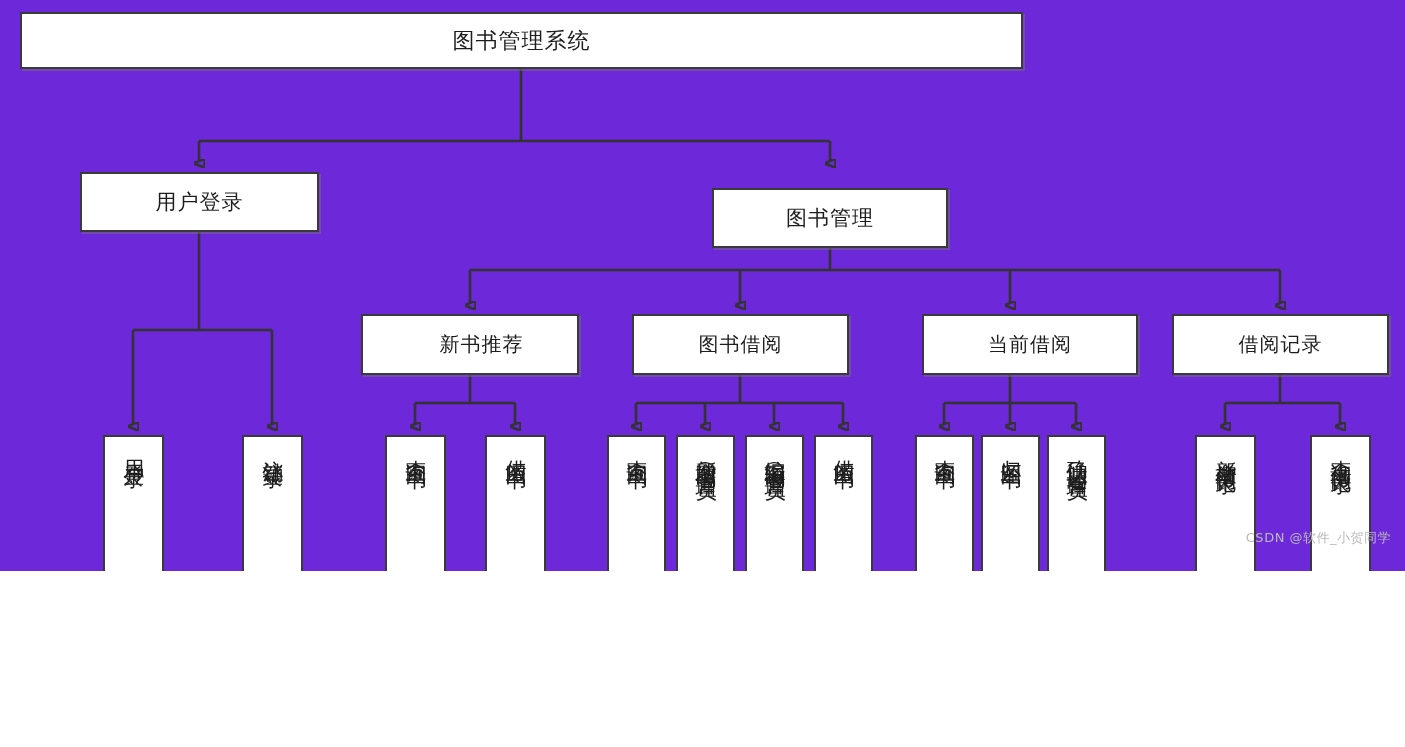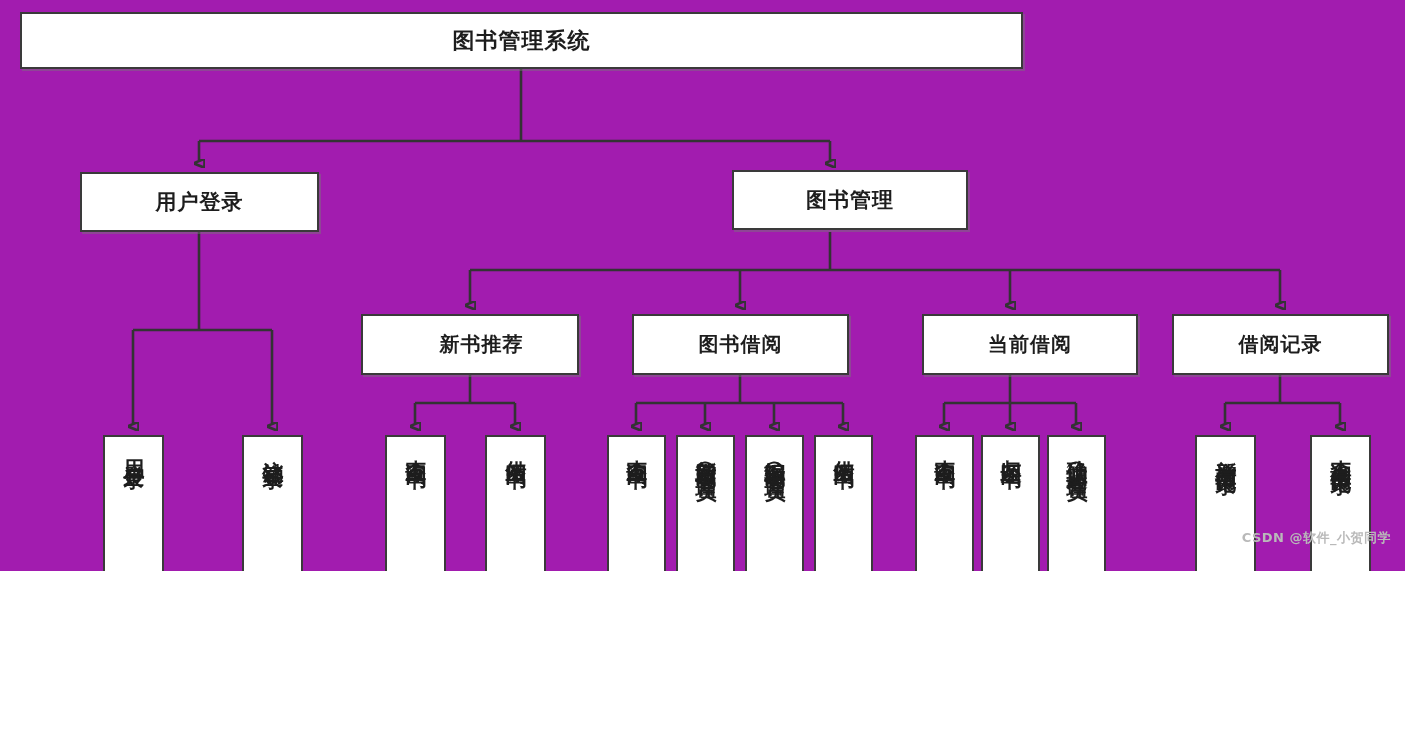--- a/index.html
+++ b/index.html
@@ -9,23 +9,22 @@
     background: #ffffff;
   }
   body {
     font-family: "DejaVu Sans", "Liberation Sans", sans-serif;
     color: #1a1a1a;
   }
   #canvas {
     position: relative;
     width: 1405px;
     height: 571px;
-    background: #a21caf;
+    background: #6d28d9;
     overflow: hidden;
-    font-weight: bold;
   }
   .node {
     position: absolute;
     box-sizing: border-box;
     border: 2.5px solid #3a3a3a;
     background: #ffffff;
     display: flex;
     align-items: center;
     justify-content: center;
     text-align: center;
@@ -136,21 +135,21 @@
     <line x1="1340" y1="403" x2="1340" y2="423" marker-end="url(#arrow)"></line>
   </svg>
 
   <div class="node node-root shadowed" id="node-root" style="left: 20px; top: 12px; width: 1003px; height: 57px;">
     <span>图书管理系统</span>
   </div>
 
   <div class="node node-l2 shadowed" id="node-l2-0" style="left: 80px; top: 172px; width: 239px; height: 60px;">
     <span>用户登录</span>
   </div>
-  <div class="node node-l2 shadowed" id="node-l2-1" style="left: 712px; top: 170px; width: 236px; height: 60px; margin-left: 20px;">
+  <div class="node node-l2 shadowed" id="node-l2-1" style="left: 712px; top: 188px; width: 236px; height: 60px;">
     <span>图书管理</span>
   </div>
 
   <div class="node node-l3 shadowed" id="node-l3-0" style="left: 361px; top: 314px; width: 218px; height: 61px; padding-left: 23px;">
     <span>新书推荐</span>
   </div>
   <div class="node node-l3 shadowed" id="node-l3-1" style="left: 632px; top: 314px; width: 217px; height: 61px;">
     <span>图书借阅</span>
   </div>
   <div class="node node-l3 shadowed" id="node-l3-2" style="left: 902px; top: 314px; width: 216px; height: 61px; margin-left: 20px;">

